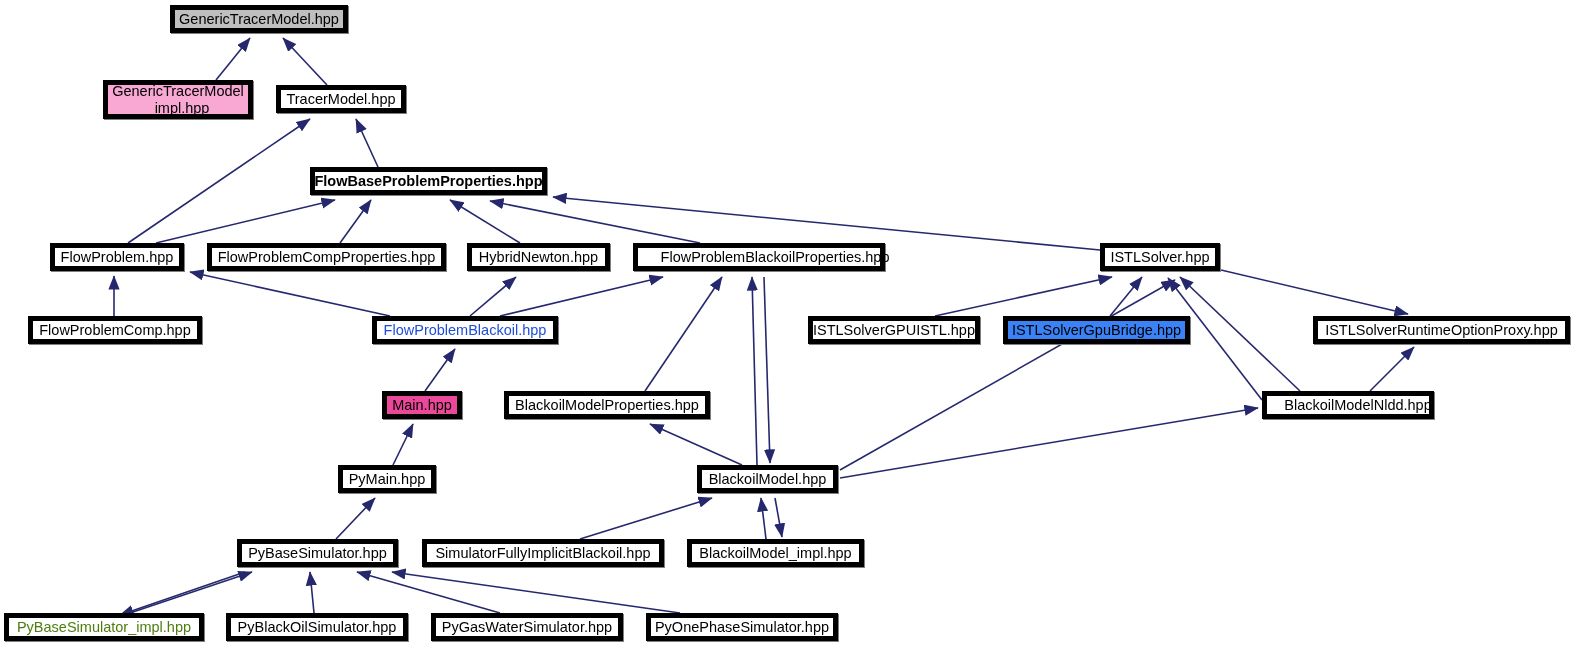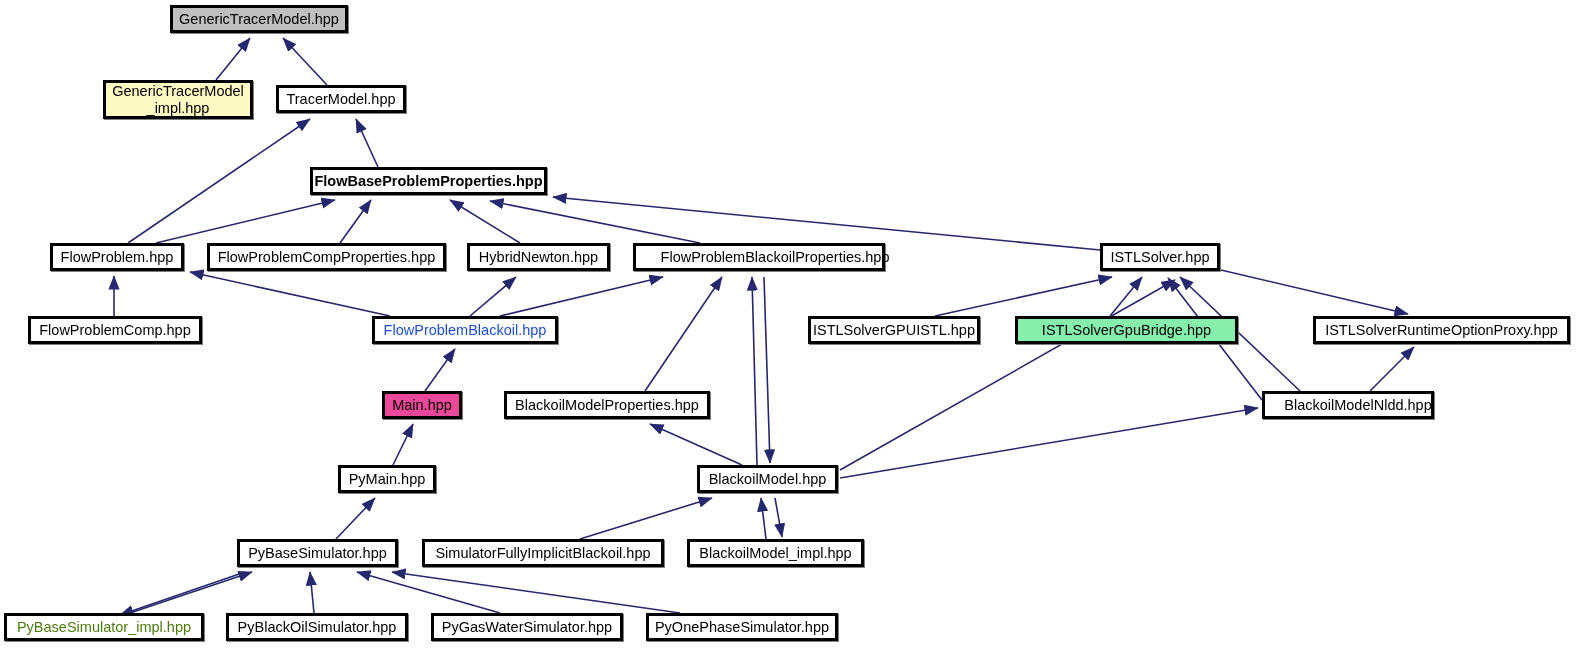--- a/index.html
+++ b/index.html
@@ -22,21 +22,21 @@
     position: absolute;
     left: 0;
     top: 0;
     width: 1577px;
     height: 649px;
     pointer-events: none;
   }
   .node {
     position: absolute;
     box-sizing: border-box;
-    border: 3px solid #3b82f6;
+    border: 5px solid #3b82f6;
     background: #ffffff;
     color: #000000;
     font-size: 14.5px;
     line-height: 1.12;
     display: flex;
     align-items: center;
     justify-content: center;
     text-align: center;
     white-space: pre-line;
     box-shadow: 1px 1px 0 0 #7f7f7f;
@@ -91,33 +91,33 @@
         <path d="M 1221,270 L 1408,314" fill="none" stroke="#26286e" stroke-width="1.6" marker-end="url(#arrowhead)"></path>
         <path d="M 1370,391 L 1414,347" fill="none" stroke="#26286e" stroke-width="1.6" marker-end="url(#arrowhead)"></path>
         <path d="M 1300,391 L 1180,277" fill="none" stroke="#26286e" stroke-width="1.6" marker-end="url(#arrowhead)"></path>
         <path d="M 840,470 L 1175,280" fill="none" stroke="#26286e" stroke-width="1.6" marker-end="url(#arrowhead)"></path>
         <path d="M 840,478 L 1258,408" fill="none" stroke="#26286e" stroke-width="1.6" marker-end="url(#arrowhead)"></path>
         <path d="M 1262,400 L 1168,278" fill="none" stroke="#26286e" stroke-width="1.6" marker-end="url(#arrowhead)"></path>
       </g>
   </svg>
   <div id="nodes">
       <div class="node root" style="left: 170px; top: 5px; width: 178px; height: 28px; border-color: rgb(0, 0, 0); color: rgb(0, 0, 0); background: rgb(191, 191, 191); box-shadow: rgb(127, 127, 127) 1px 1px 0px 0px;">GenericTracerModel.hpp</div>
-      <div class="node" style="left: 103px; top: 80px; width: 150px; height: 39px; border-color: rgb(0, 0, 0); color: rgb(0, 0, 0); background: #fef9c3; box-shadow: rgb(127, 127, 127) 1px 1px 0px 0px;">GenericTracerModel
+      <div class="node" style="left: 103px; top: 80px; width: 150px; height: 39px; border-color: rgb(0, 0, 0); color: rgb(0, 0, 0); background: #f9a8d4; box-shadow: rgb(127, 127, 127) 1px 1px 0px 0px;">GenericTracerModel
 _impl.hpp</div>
       <div class="node" style="left: 276px; top: 85px; width: 130px; height: 28px; border-color: rgb(0, 0, 0); color: rgb(0, 0, 0); background: rgb(255, 255, 255); box-shadow: rgb(127, 127, 127) 1px 1px 0px 0px;">TracerModel.hpp</div>
       <div class="node" style="left: 310px; top: 167px; width: 237px; height: 28px; border-color: rgb(0, 0, 0); color: rgb(0, 0, 0); background: rgb(255, 255, 255); box-shadow: rgb(127, 127, 127) 1px 1px 0px 0px; font-weight: bold;">FlowBaseProblemProperties.hpp</div>
       <div class="node" style="left: 50px; top: 243px; width: 134px; height: 28px; border-color: rgb(0, 0, 0); color: rgb(0, 0, 0); background: rgb(255, 255, 255); box-shadow: rgb(127, 127, 127) 1px 1px 0px 0px;">FlowProblem.hpp</div>
       <div class="node" style="left: 207px; top: 243px; width: 239px; height: 28px; border-color: rgb(0, 0, 0); color: rgb(0, 0, 0); background: rgb(255, 255, 255); box-shadow: rgb(127, 127, 127) 1px 1px 0px 0px;">FlowProblemCompProperties.hpp</div>
       <div class="node" style="left: 467px; top: 243px; width: 143px; height: 28px; border-color: rgb(0, 0, 0); color: rgb(0, 0, 0); background: rgb(255, 255, 255); box-shadow: rgb(127, 127, 127) 1px 1px 0px 0px;">HybridNewton.hpp</div>
       <div class="node" style="left: 633px; top: 243px; width: 252px; height: 28px; border-color: rgb(0, 0, 0); color: rgb(0, 0, 0); background: rgb(255, 255, 255); box-shadow: rgb(127, 127, 127) 1px 1px 0px 0px; padding-left: 36px;">FlowProblemBlackoilProperties.hpp</div>
       <div class="node" style="left: 1100px; top: 243px; width: 120px; height: 28px; border-color: rgb(0, 0, 0); color: rgb(0, 0, 0); background: rgb(255, 255, 255); box-shadow: rgb(127, 127, 127) 1px 1px 0px 0px;">ISTLSolver.hpp</div>
       <div class="node" style="left: 28px; top: 316px; width: 174px; height: 28px; border-color: rgb(0, 0, 0); color: rgb(0, 0, 0); background: rgb(255, 255, 255); box-shadow: rgb(127, 127, 127) 1px 1px 0px 0px;">FlowProblemComp.hpp</div>
       <div class="node" style="left: 372px; top: 316px; width: 186px; height: 28px; border-color: rgb(0, 0, 0); color: #1d4ed8; background: rgb(255, 255, 255); box-shadow: rgb(127, 127, 127) 1px 1px 0px 0px;">FlowProblemBlackoil.hpp</div>
       <div class="node" style="left: 808px; top: 316px; width: 172px; height: 28px; border-color: rgb(0, 0, 0); color: rgb(0, 0, 0); background: rgb(255, 255, 255); box-shadow: rgb(127, 127, 127) 1px 1px 0px 0px;">ISTLSolverGPUISTL.hpp</div>
-      <div class="node" style="left: 1003px; top: 316px; width: 223px; height: 28px; border-color: rgb(0, 0, 0); color: rgb(0, 0, 0); background: #86efac; box-shadow: rgb(127, 127, 127) 1px 1px 0px 0px; margin-left: 12px;">ISTLSolverGpuBridge.hpp</div>
+      <div class="node" style="left: 1003px; top: 316px; width: 187px; height: 28px; border-color: rgb(0, 0, 0); color: rgb(0, 0, 0); background: #3b82f6; box-shadow: rgb(127, 127, 127) 1px 1px 0px 0px;">ISTLSolverGpuBridge.hpp</div>
       <div class="node" style="left: 1313px; top: 316px; width: 257px; height: 28px; border-color: rgb(0, 0, 0); color: rgb(0, 0, 0); background: rgb(255, 255, 255); box-shadow: rgb(127, 127, 127) 1px 1px 0px 0px;">ISTLSolverRuntimeOptionProxy.hpp</div>
       <div class="node" style="left: 382px; top: 391px; width: 80px; height: 28px; border-color: rgb(0, 0, 0); color: rgb(0, 0, 0); background: #ec4899; box-shadow: rgb(127, 127, 127) 1px 1px 0px 0px;">Main.hpp</div>
       <div class="node" style="left: 504px; top: 391px; width: 206px; height: 28px; border-color: rgb(0, 0, 0); color: rgb(0, 0, 0); background: rgb(255, 255, 255); box-shadow: rgb(127, 127, 127) 1px 1px 0px 0px;">BlackoilModelProperties.hpp</div>
       <div class="node" style="left: 1262px; top: 391px; width: 172px; height: 28px; border-color: rgb(0, 0, 0); color: rgb(0, 0, 0); background: rgb(255, 255, 255); box-shadow: rgb(127, 127, 127) 1px 1px 0px 0px; padding-left: 24px;">BlackoilModelNldd.hpp</div>
       <div class="node" style="left: 338px; top: 465px; width: 98px; height: 28px; border-color: rgb(0, 0, 0); color: rgb(0, 0, 0); background: rgb(255, 255, 255); box-shadow: rgb(127, 127, 127) 1px 1px 0px 0px;">PyMain.hpp</div>
       <div class="node" style="left: 697px; top: 465px; width: 141px; height: 28px; border-color: rgb(0, 0, 0); color: rgb(0, 0, 0); background: rgb(255, 255, 255); box-shadow: rgb(127, 127, 127) 1px 1px 0px 0px;">BlackoilModel.hpp</div>
       <div class="node" style="left: 237px; top: 539px; width: 161px; height: 28px; border-color: rgb(0, 0, 0); color: rgb(0, 0, 0); background: rgb(255, 255, 255); box-shadow: rgb(127, 127, 127) 1px 1px 0px 0px;">PyBaseSimulator.hpp</div>
       <div class="node" style="left: 422px; top: 539px; width: 242px; height: 28px; border-color: rgb(0, 0, 0); color: rgb(0, 0, 0); background: rgb(255, 255, 255); box-shadow: rgb(127, 127, 127) 1px 1px 0px 0px;">SimulatorFullyImplicitBlackoil.hpp</div>
       <div class="node" style="left: 687px; top: 539px; width: 177px; height: 28px; border-color: rgb(0, 0, 0); color: rgb(0, 0, 0); background: rgb(255, 255, 255); box-shadow: rgb(127, 127, 127) 1px 1px 0px 0px;">BlackoilModel_impl.hpp</div>
       <div class="node" style="left: 4px; top: 613px; width: 200px; height: 28px; border-color: rgb(0, 0, 0); color: #4d7c0f; background: rgb(255, 255, 255); box-shadow: rgb(127, 127, 127) 1px 1px 0px 0px;">PyBaseSimulator_impl.hpp</div>

